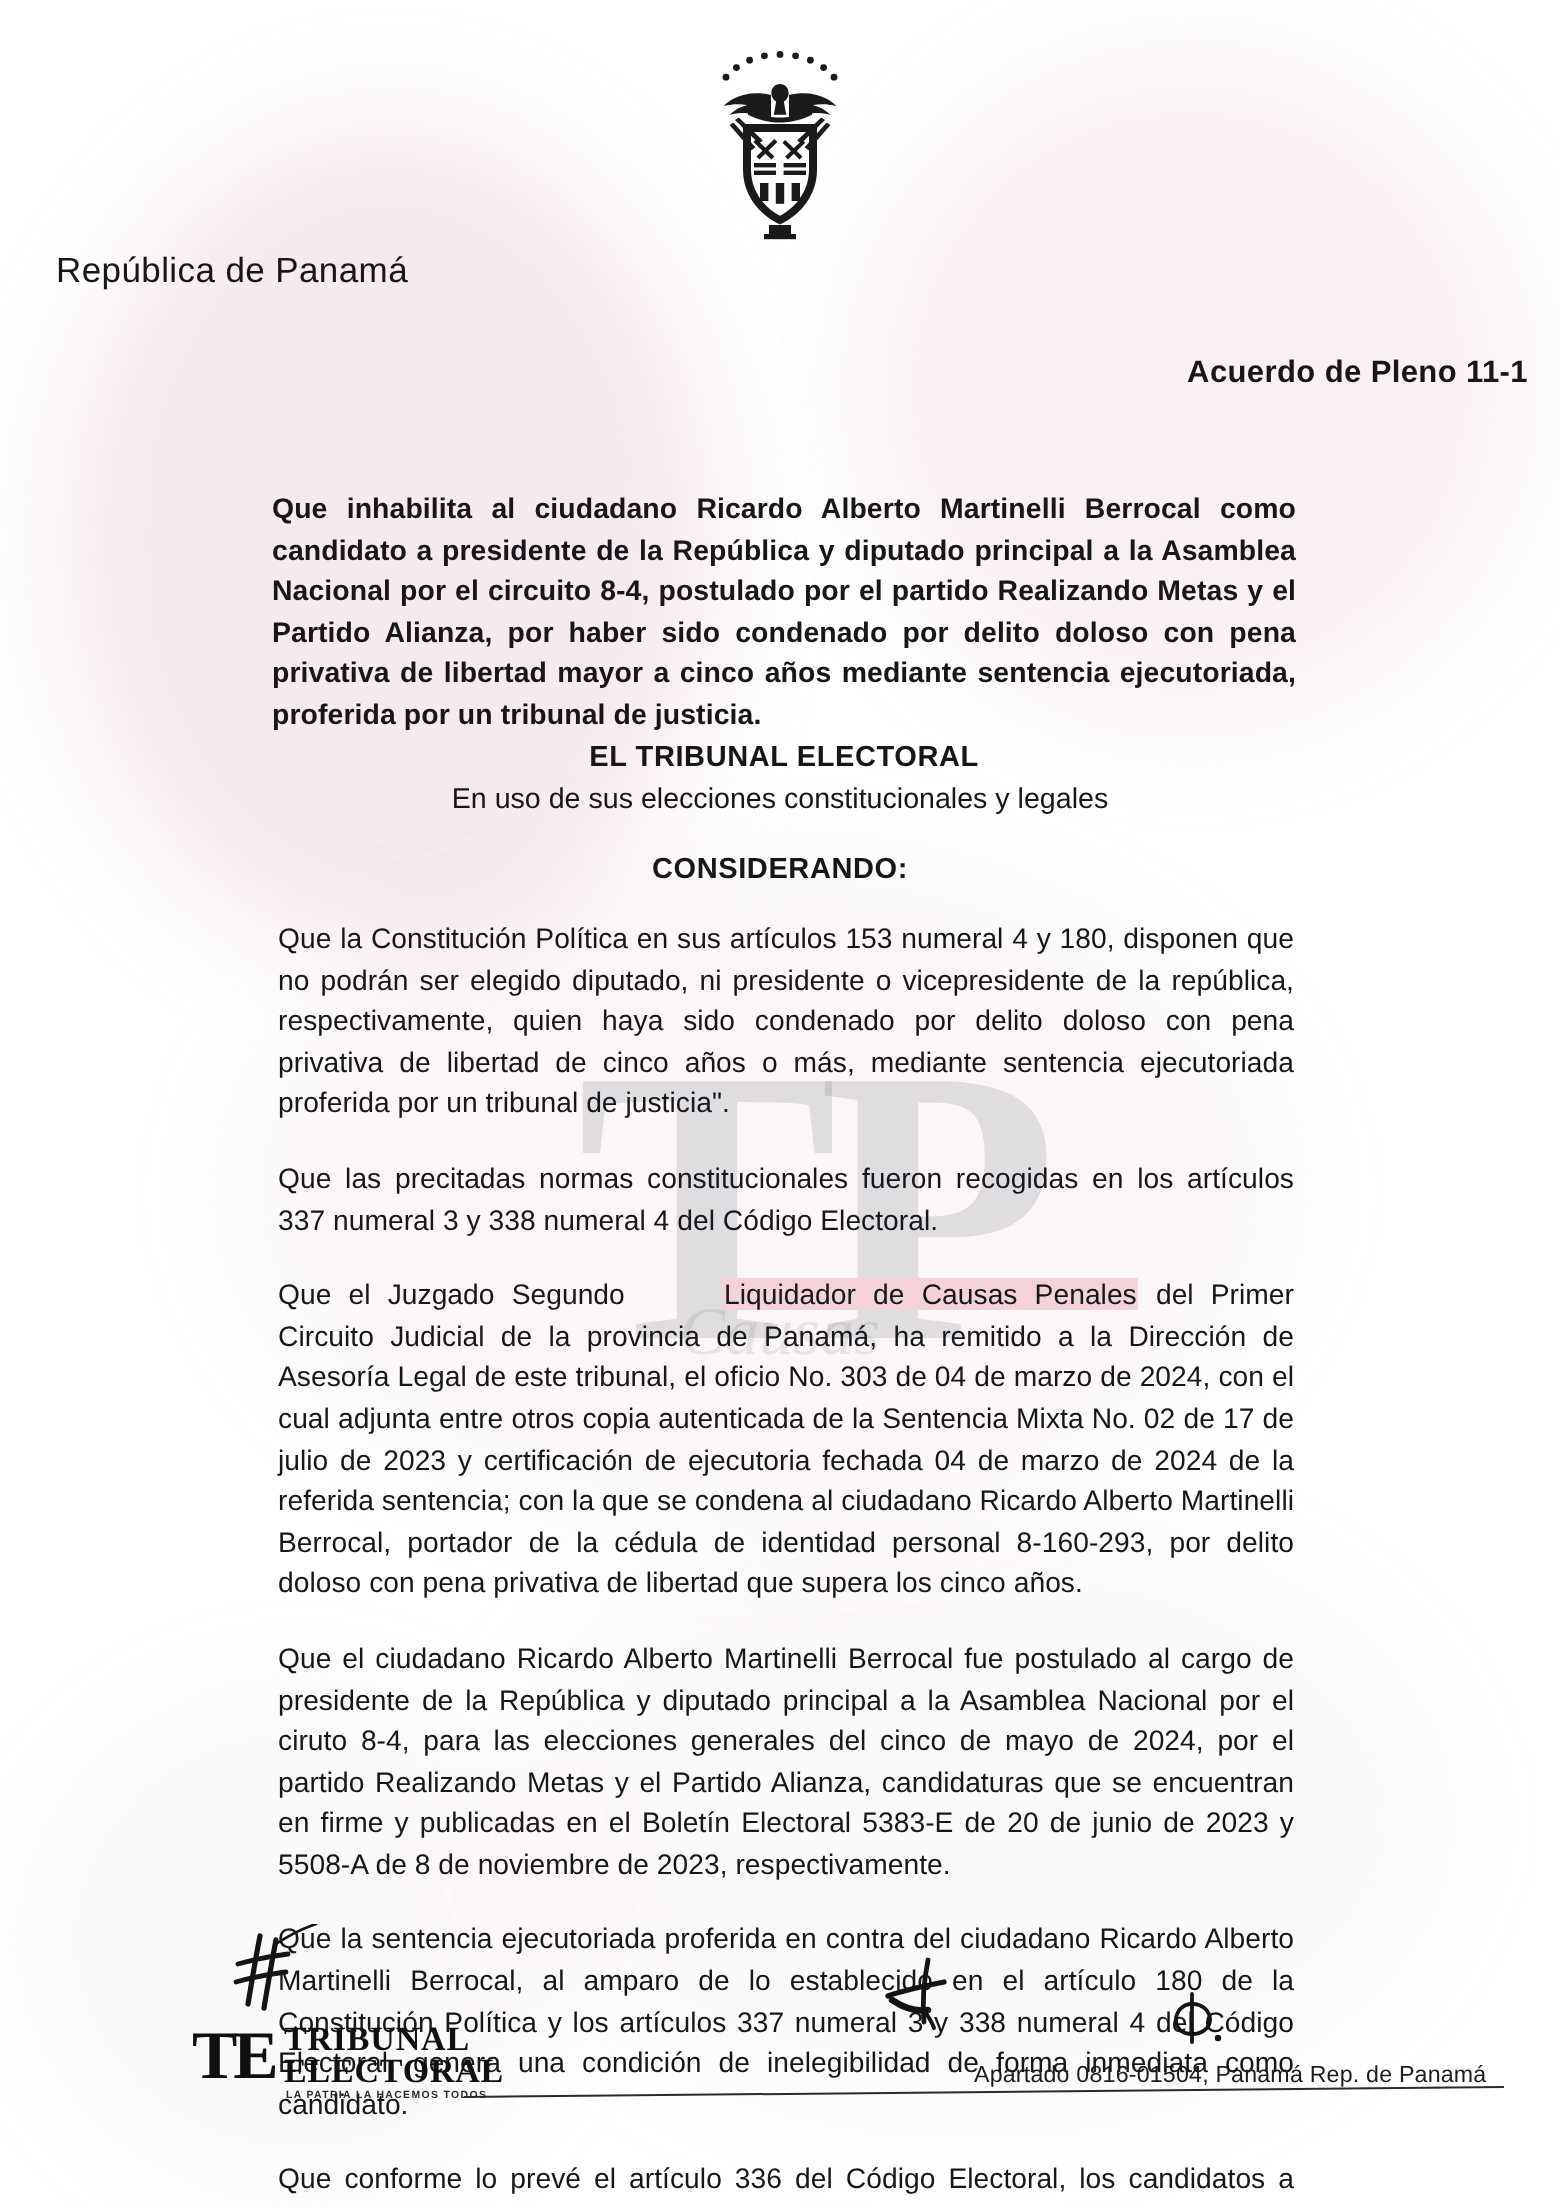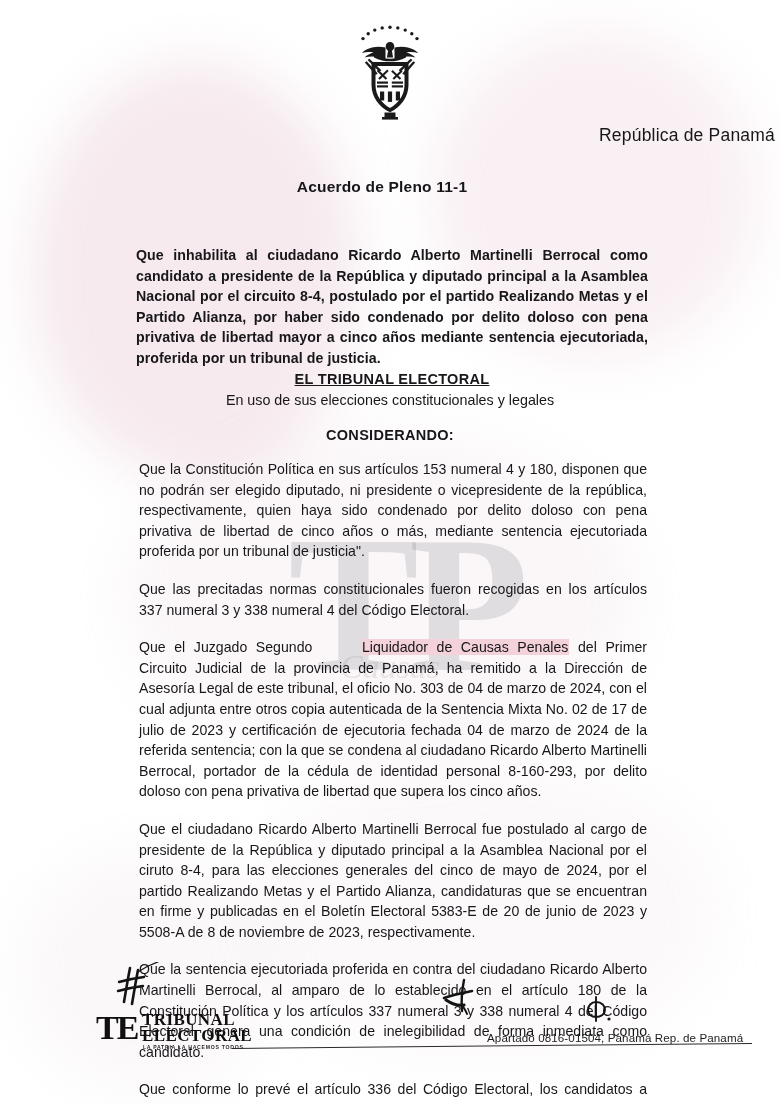--- a/index.html
+++ b/index.html
@@ -73,32 +73,33 @@
     top: 24px;
     display: flex;
     justify-content: center;
   }
 
   
   .head-block {
     position: absolute;
     left: 0; right: 5px;
     top: 125px;
-    text-align: right;
+    text-align: left;
+    padding-left: 28px;
   }
   .head-line-1, .head-line-2 {
     font-size: 17.5px;
     line-height: 21px;
     letter-spacing: 0.2px;
   }
   .acuerdo-block {
     position: absolute;
     left: 0; right: 16px;
     top: 176px;
-    text-align: center;
+    text-align: right;
   }
   .acuerdo-title {
     font-size: 15.5px;
     font-weight: bold;
     line-height: 21px;
     letter-spacing: 0.2px;
   }
   .acuerdo-date {
     font-size: 15px;
     line-height: 21px;
@@ -119,21 +120,20 @@
 
   
   .tribunal-head {
     position: absolute;
     left: 4px; right: 0;
     top: 371px;
     text-align: center;
     font-size: 14.5px;
     font-weight: bold;
     letter-spacing: 0.3px;
-    text-decoration: underline;
   }
   .facultades {
     position: absolute;
     left: 0; right: 0;
     top: 390px;
     text-align: center;
     font-size: 14.3px;
     line-height: 20px;
   }
   .considerando {

